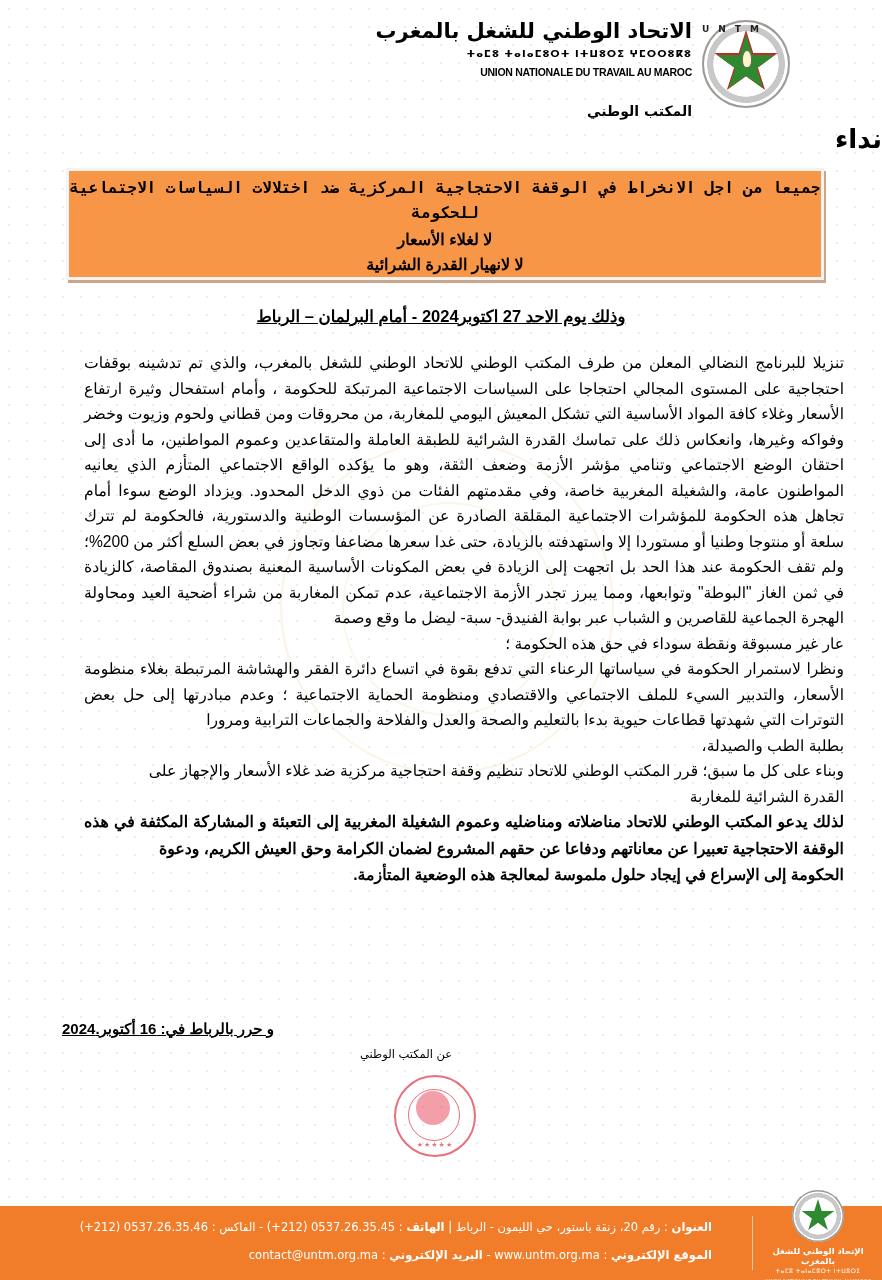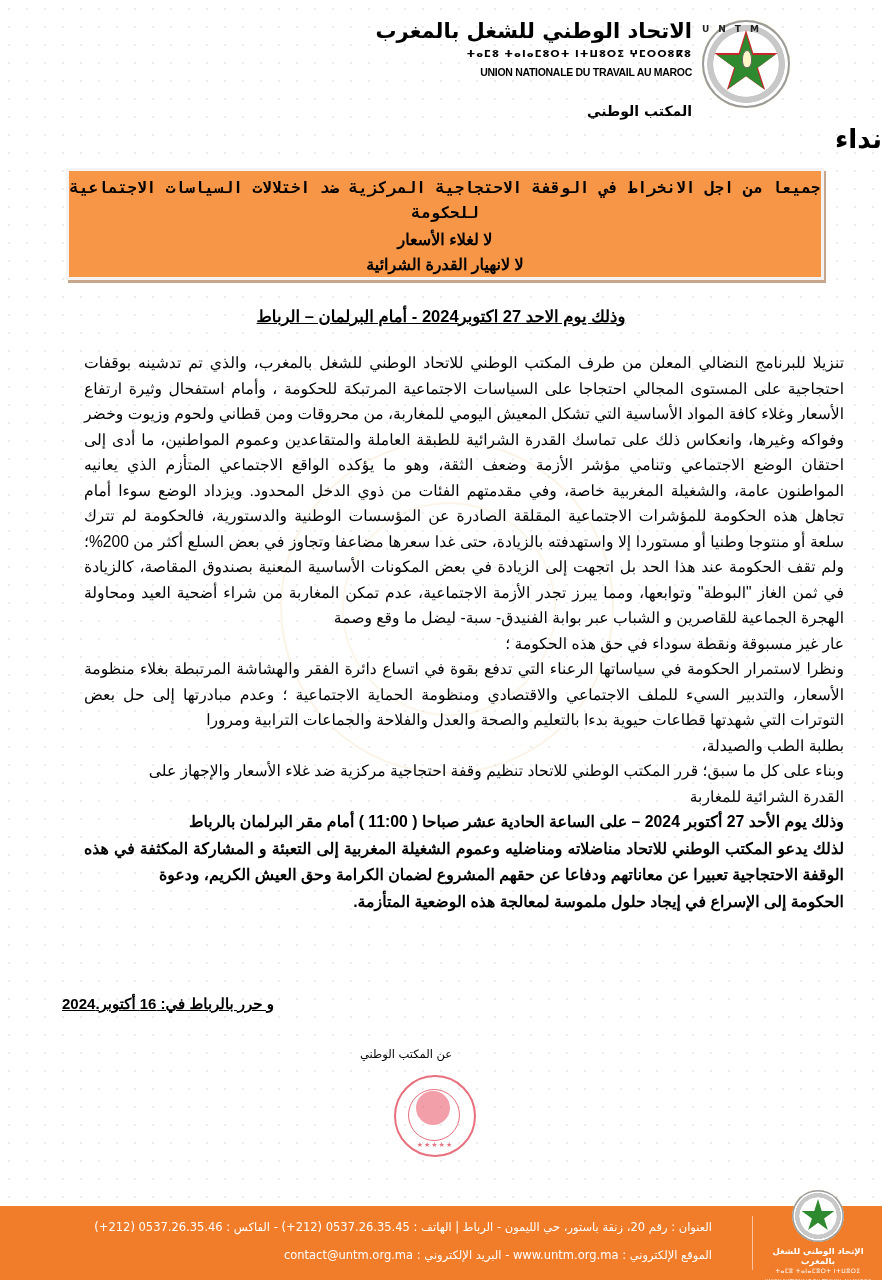--- a/index.html
+++ b/index.html
@@ -70,21 +70,21 @@
     font-family: "Liberation Sans", sans-serif;
   }
   .body {
     position: absolute; left: 70px; top: 350px; width: 760px; direction: rtl; text-align: justify;
     font-family: "Liberation Sans", sans-serif; font-size: 15.6px; line-height: 25.5px; margin-left: 14px;
   }
   .body p { margin: 0; }
   .body .last-line { text-align: right; }
   .body .bold { font-weight: bold; font-size: 15.8px; line-height: 26.5px; }
   .signed {
-    position: absolute; top: 995px; left: 62px; direction: rtl;
+    position: absolute; top: 1020px; left: 62px; direction: rtl;
     font-family: "Liberation Sans", sans-serif; font-weight: bold; font-size: 15px; text-decoration: underline;
   }
   .for-bureau {
     position: absolute; top: 1047px; left: 360px; width: 100px; text-align: left; direction: rtl;
     font-size: 11.5px;
   }
   .stamp {
     position: absolute; left: 394px; top: 1075px; width: 78px; height: 78px; border-radius: 50%;
     border: 2px solid #e8707e;
   }
@@ -95,21 +95,21 @@
   .footer {
     position: absolute; left: 0; top: 1206px; width: 882px; height: 74px; background: #f17d2b; color: #fff;
   }
   .footer .divider { position: absolute; left: 752px; top: 10px; width: 1px; height: 54px; background: rgba(255,255,255,0.55); }
   .footer .line1 {
     position: absolute; right: 170px; top: 14px; direction: rtl; font-size: 11.5px; white-space: nowrap;
   }
   .footer .line2 {
     position: absolute; right: 170px; top: 42px; direction: rtl; font-size: 11.5px; white-space: nowrap;
   }
-  .footer b { font-weight: normal; }
+  .footer b { font-weight: bold; }
   .flogo {
     position: absolute; right: 38px; top: 1190px; width: 52px; height: 52px; border-radius: 50%;
     background: radial-gradient(circle, #fff 0 50%, #c8c8c8 51% 62%, #fff 63% 70%, #e8b420 71%);
     box-shadow: inset 0 0 0 1.5px #9a9a9a;
   }
   .flogo .star {
     position: absolute; left: 9px; top: 9px; width: 34px; height: 34px; background: #2f8a2f;
     clip-path: polygon(50% 0%, 61% 35%, 98% 35%, 68% 57%, 79% 91%, 50% 70%, 21% 91%, 32% 57%, 2% 35%, 39% 35%);
   }
   .flogo-text {
@@ -149,21 +149,20 @@
 
 <div class="event-line">وذلك يوم الاحد 27 اكتوبر2024 - أمام البرلمان – الرباط</div>
 
 <div class="body">
   <p>تنزيلا للبرنامج النضالي المعلن من طرف المكتب الوطني للاتحاد الوطني للشغل بالمغرب، والذي تم تدشينه بوقفات احتجاجية على المستوى المجالي احتجاجا على السياسات الاجتماعية المرتبكة للحكومة ، وأمام استفحال وثيرة ارتفاع الأسعار وغلاء كافة المواد الأساسية التي تشكل المعيش اليومي للمغاربة، من محروقات ومن قطاني ولحوم وزيوت وخضر وفواكه وغيرها، وانعكاس ذلك على تماسك القدرة الشرائية للطبقة العاملة والمتقاعدين وعموم المواطنين، ما أدى إلى احتقان الوضع الاجتماعي وتنامي مؤشر الأزمة وضعف الثقة، وهو ما يؤكده الواقع الاجتماعي المتأزم الذي يعانيه المواطنون عامة، والشغيلة المغربية خاصة، وفي مقدمتهم الفئات من ذوي الدخل المحدود. ويزداد الوضع سوءا أمام تجاهل هذه الحكومة للمؤشرات الاجتماعية المقلقة الصادرة عن المؤسسات الوطنية والدستورية، فالحكومة لم تترك سلعة أو منتوجا وطنيا أو مستوردا إلا واستهدفته بالزيادة، حتى غدا سعرها مضاعفا وتجاوز في بعض السلع أكثر من 200%؛ ولم تقف الحكومة عند هذا الحد بل اتجهت إلى الزيادة في بعض المكونات الأساسية المعنية بصندوق المقاصة، كالزيادة في ثمن الغاز "البوطة" وتوابعها، ومما يبرز تجدر الأزمة الاجتماعية، عدم تمكن المغاربة من شراء أضحية العيد ومحاولة الهجرة الجماعية للقاصرين و الشباب عبر بوابة الفنيدق- سبة- ليضل ما وقع وصمة</p>
   <p class="last-line">عار غير مسبوقة ونقطة سوداء في حق هذه الحكومة ؛</p>
   <p>ونظرا لاستمرار الحكومة في سياساتها الرعناء التي تدفع بقوة في اتساع دائرة الفقر والهشاشة المرتبطة بغلاء منظومة الأسعار، والتدبير السيء للملف الاجتماعي والاقتصادي ومنظومة الحماية الاجتماعية ؛ وعدم مبادرتها إلى حل بعض التوترات التي شهدتها قطاعات حيوية بدءا بالتعليم والصحة والعدل والفلاحة والجماعات الترابية ومرورا</p>
   <p class="last-line">بطلبة الطب والصيدلة،</p>
   <p>وبناء على كل ما سبق؛ قرر المكتب الوطني للاتحاد تنظيم وقفة احتجاجية مركزية ضد غلاء الأسعار والإجهاز على</p>
   <p class="last-line">القدرة الشرائية للمغاربة</p>
-  <p class="bold last-line">وذلك يوم الأحد 27 أكتوبر 2024 – على الساعة الحادية عشر صباحا ( 11:00 ) أمام مقر البرلمان بالرباط</p>
   <p class="bold">لذلك يدعو المكتب الوطني للاتحاد مناضلاته ومناضليه وعموم الشغيلة المغربية إلى التعبئة و المشاركة المكثفة في هذه الوقفة الاحتجاجية تعبيرا عن معاناتهم ودفاعا عن حقهم المشروع لضمان الكرامة وحق العيش الكريم، ودعوة</p>
   <p class="bold last-line">الحكومة إلى الإسراع في إيجاد حلول ملموسة لمعالجة هذه الوضعية المتأزمة.</p>
 </div>
 
 <div class="signed">و حرر بالرباط في: 16 أكتوبر.2024</div>
 
 <div class="for-bureau">عن المكتب الوطني</div>
 
 <div class="stamp">
   <div class="inner"></div>

